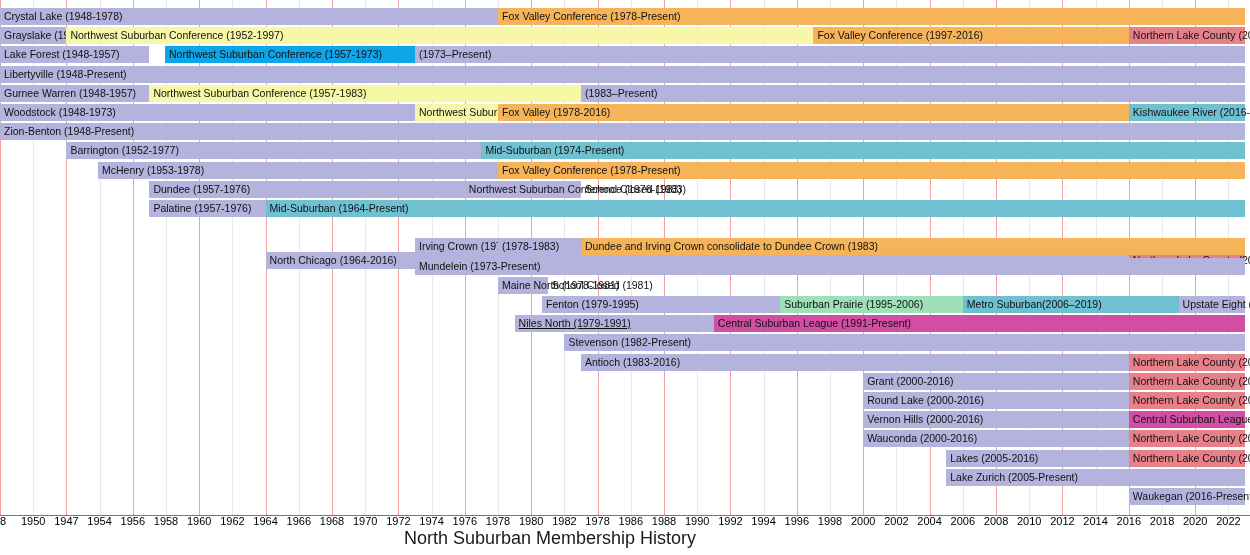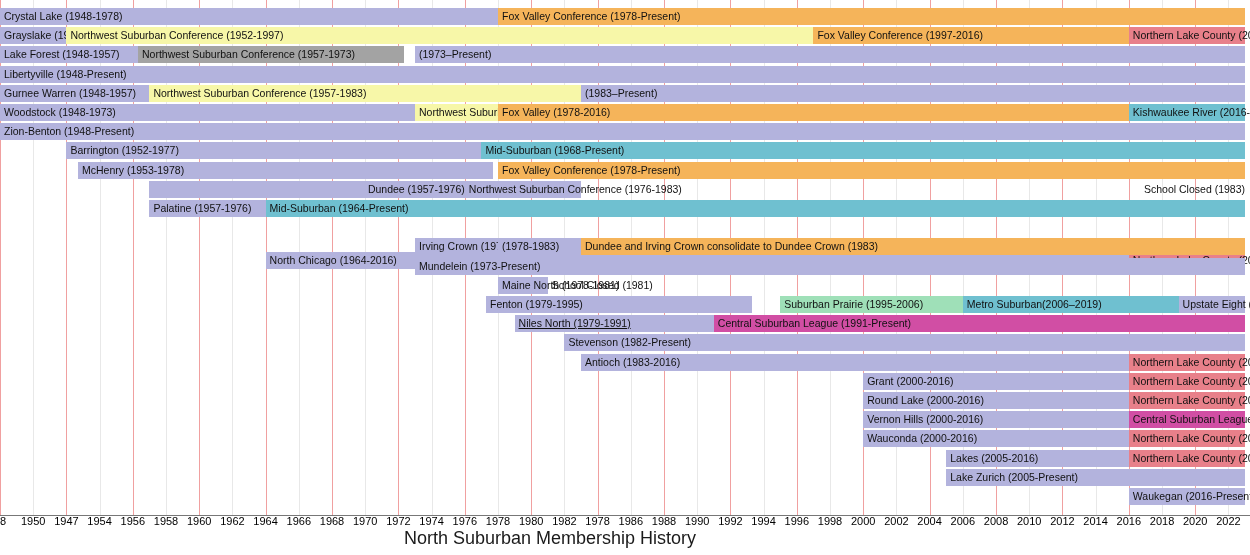--- a/index.html
+++ b/index.html
@@ -88,21 +88,21 @@
         <div class="bar" style="left: 498.008px; width: 747.012px; background: rgb(245, 180, 90);">Fox Valley Conference (1978-Present)</div>
       </div>
       <div class="row" style="top: 27.2px;">
         <div class="bar" style="left: 0px; width: 66.4011px; background: rgb(179, 179, 221);">Grayslake (1948-1952)</div>
         <div class="bar" style="left: 66.4011px; width: 747.012px; background: rgb(247, 247, 168);">Northwest Suburban Conference (1952-1997)</div>
         <div class="bar" style="left: 813.413px; width: 315.405px; background: rgb(245, 180, 90);">Fox Valley Conference (1997-2016)</div>
         <div class="bar" style="left: 1128.82px; width: 116.202px; background: rgb(232, 128, 138);">Northern Lake County (2016-Present)</div>
       </div>
       <div class="row" style="top: 46.4px;">
         <div class="bar" style="left: 0px; width: 149.402px; background: rgb(179, 179, 221);">Lake Forest (1948-1957)</div>
-        <div class="bar" style="left: 138px; width: 265.604px; background: #a3a3a3;">Northwest Suburban Conference (1957-1973)</div>
+        <div class="bar" style="left: 165px; width: 265.604px; background: #0ea5e9;">Northwest Suburban Conference (1957-1973)</div>
         <div class="bar" style="left: 415.007px; width: 830.013px; background: rgb(179, 179, 221);">(1973–Present)</div>
       </div>
       <div class="row" style="top: 65.6px;">
         <div class="bar" style="left: 0px; width: 1245.02px; background: rgb(179, 179, 221);">Libertyville (1948-Present)</div>
       </div>
       <div class="row" style="top: 84.8px;">
         <div class="bar" style="left: 0px; width: 149.402px; background: rgb(179, 179, 221);">Gurnee Warren (1948-1957)</div>
         <div class="bar" style="left: 149.402px; width: 431.607px; background: rgb(247, 247, 168);">Northwest Suburban Conference (1957-1983)</div>
         <div class="bar" style="left: 581.009px; width: 664.011px; background: rgb(179, 179, 221);">(1983–Present)</div>
       </div>
@@ -110,27 +110,27 @@
         <div class="bar" style="left: 0px; width: 415.007px; background: rgb(179, 179, 221);">Woodstock (1948-1973)</div>
         <div class="bar" style="left: 415.007px; width: 83.0013px; background: rgb(247, 247, 168);">Northwest Suburban Conference (1973-1978)</div>
         <div class="bar" style="left: 498.008px; width: 630.81px; background: rgb(245, 180, 90);">Fox Valley (1978-2016)</div>
         <div class="bar" style="left: 1128.82px; width: 116.202px; background: rgb(111, 192, 208);">Kishwaukee River (2016-Present)</div>
       </div>
       <div class="row" style="top: 123.2px;">
         <div class="bar" style="left: 0px; width: 1245.02px; background: rgb(179, 179, 221);">Zion-Benton (1948-Present)</div>
       </div>
       <div class="row" style="top: 142.4px;">
         <div class="bar" style="left: 66.4011px; width: 415.007px; background: rgb(179, 179, 221);">Barrington (1952-1977)</div>
-        <div class="bar" style="left: 481.408px; width: 763.612px; background: rgb(111, 192, 208);">Mid-Suburban (1968-Present)</div>
+        <div class="bar" style="left: 481.408px; width: 763.612px; background: rgb(111, 192, 208);">Mid-Suburban (1974-Present)</div>
       </div>
       <div class="row" style="top: 161.6px;">
-        <div class="bar" style="left: 78px; width: 415.007px; background: rgb(179, 179, 221);">McHenry (1953-1978)</div>
+        <div class="bar" style="left: 98px; width: 415.007px; background: rgb(179, 179, 221);">McHenry (1953-1978)</div>
         <div class="bar" style="left: 498.008px; width: 747.012px; background: rgb(245, 180, 90);">Fox Valley Conference (1978-Present)</div>
       </div>
-      <div class="row" style="top: 180.8px; text-align: right;">
+      <div class="row" style="top: 180.8px;">
         <div class="bar" style="left: 149.402px; width: 315.405px; background: rgb(179, 179, 221);">Dundee (1957-1976)</div>
         <div class="bar" style="left: 464.807px; width: 116.202px; background: rgb(179, 179, 221);">Northwest Suburban Conference (1976-1983)</div>
         <div class="bar" style="left: 581.009px; width: 664.011px; background: transparent;">School Closed (1983)</div>
       </div>
       <div class="row" style="top: 200px;">
         <div class="bar" style="left: 149.402px; width: 315.405px; background: rgb(179, 179, 221);">Palatine (1957-1976)</div>
         <div class="bar" style="left: 265.604px; width: 979.416px; background: rgb(111, 192, 208);">Mid-Suburban (1964-Present)</div>
       </div>
       <div class="row" style="top: 219.2px; margin-top: 33px;">
         <div class="bar" style="left: 265.604px; width: 863.214px; background: rgb(179, 179, 221);">North Chicago (1964-2016)</div>
@@ -142,21 +142,21 @@
         <div class="bar" style="left: 581.009px; width: 664.011px; background: rgb(245, 180, 90);">Dundee and Irving Crown consolidate to Dundee Crown (1983)</div>
       </div>
       <div class="row" style="top: 257.6px;">
         <div class="bar" style="left: 415.007px; width: 830.013px; background: rgb(179, 179, 221);">Mundelein (1973-Present)</div>
       </div>
       <div class="row" style="top: 276.8px;">
         <div class="bar" style="left: 498.008px; width: 49.8008px; background: rgb(179, 179, 221);">Maine North (1978-1981)</div>
         <div class="bar" style="left: 547.809px; width: 697.211px; background: transparent;">School Closed (1981)</div>
       </div>
       <div class="row" style="top: 296px;">
-        <div class="bar" style="left: 486px; width: 265.604px; background: rgb(179, 179, 221);">Fenton (1979-1995)</div>
+        <div class="bar" style="left: 542px; width: 265.604px; background: rgb(179, 179, 221);">Fenton (1979-1995)</div>
         <div class="bar" style="left: 780.212px; width: 182.603px; background: rgb(159, 224, 184);">Suburban Prairie (1995-2006)</div>
         <div class="bar" style="left: 962.815px; width: 215.803px; background: rgb(111, 192, 208);">Metro Suburban(2006–2019)</div>
         <div class="bar" style="left: 1178.62px; width: 66.4011px; background: rgb(179, 179, 221);">Upstate Eight (2019-Present)</div>
       </div>
       <div class="row" style="top: 315.2px;">
         <div class="bar" style="left: 514.608px; width: 199.203px; background: rgb(179, 179, 221); text-decoration: underline;">Niles North (1979-1991)</div>
         <div class="bar" style="left: 713.811px; width: 531.208px; background: rgb(209, 78, 164);">Central Suburban League (1991-Present)</div>
       </div>
       <div class="row" style="top: 334.4px;">
         <div class="bar" style="left: 564.409px; width: 680.611px; background: rgb(179, 179, 221);">Stevenson (1982-Present)</div>

